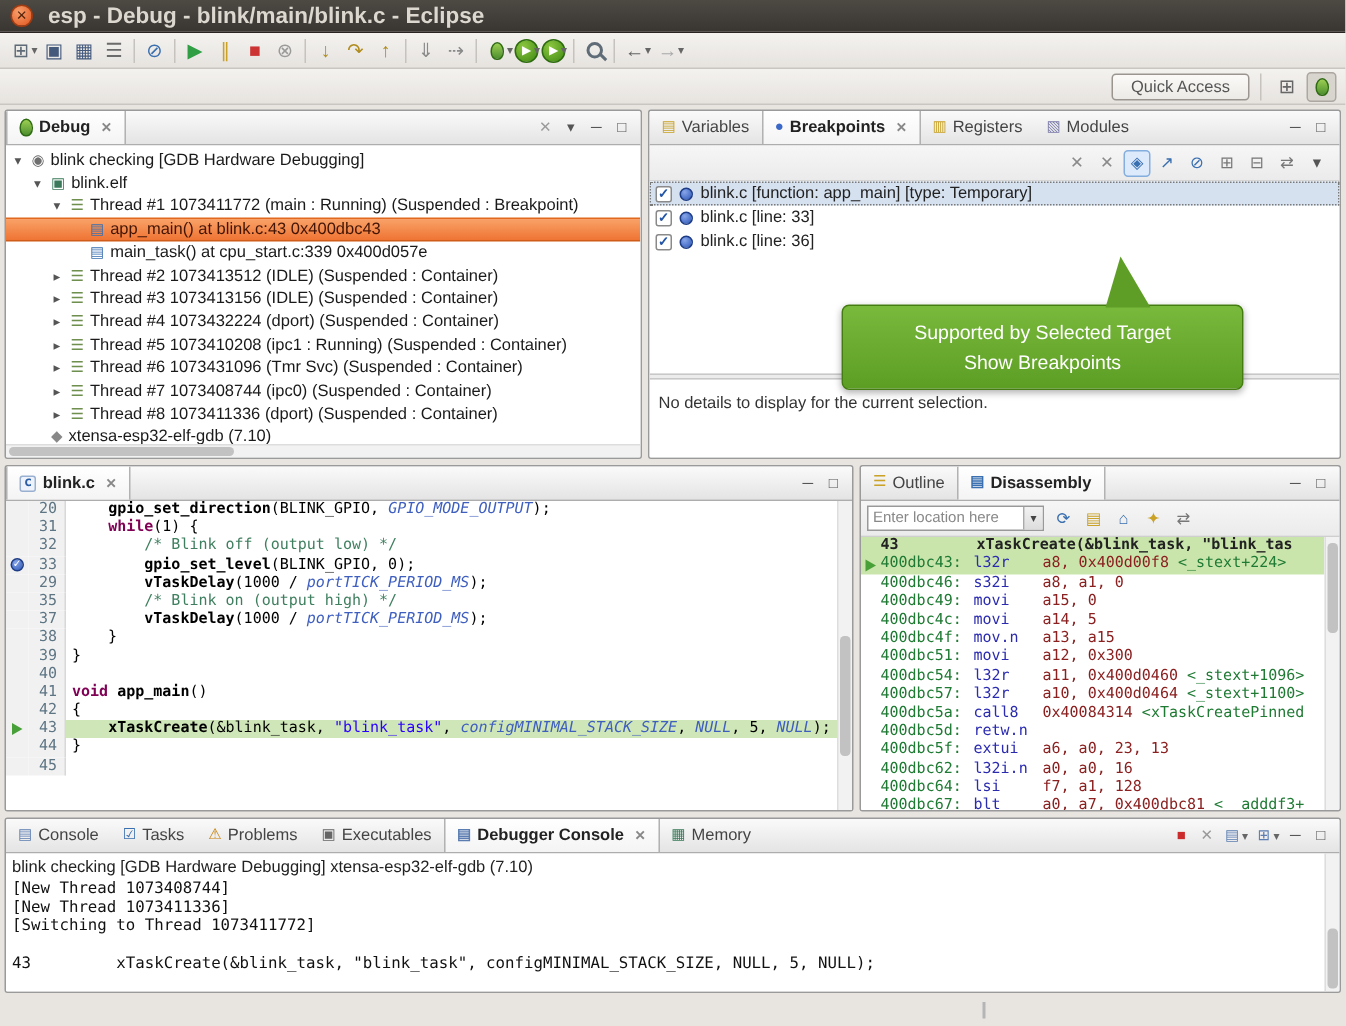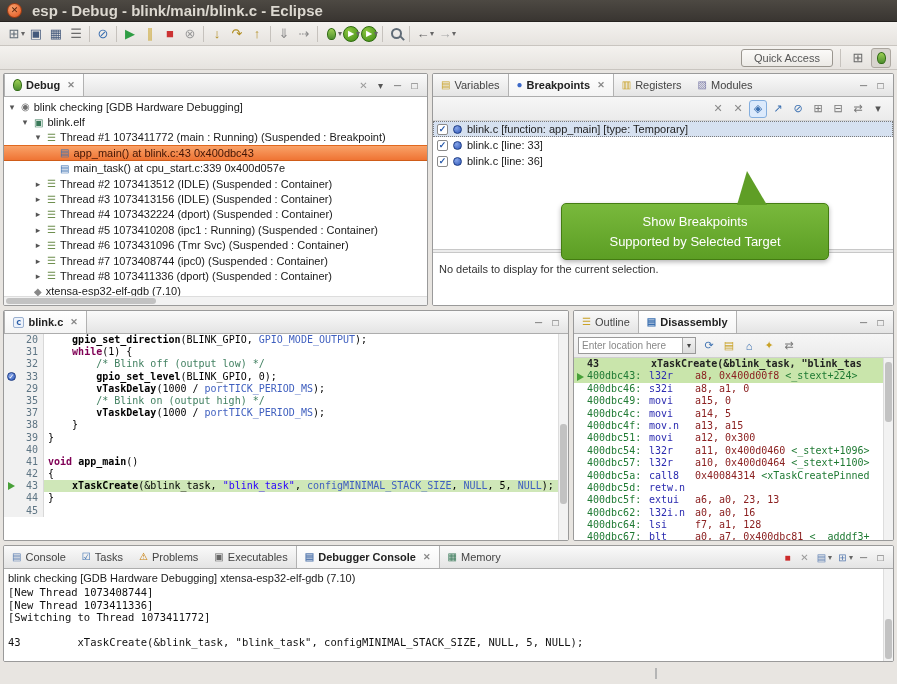--- a/index.html
+++ b/index.html
@@ -102,21 +102,21 @@
   .lnum { width:25px; flex:none; background:#f1f1f1; color:#5e7584; text-align:right; padding-right:5px;
     border-right:1px solid #d8d8d8; }
   .code { flex:1; padding-left:4px; }
   .code.cur { background:#cfe7b8; }
   .code.sel { background:#dbe9f8; }
   .sg-p { color:#000; }
   .sg-c { color:#3f7f5f; }
   .sg-k { color:#7f0055; font-weight:bold; }
   .sg-s { color:#2a00ff; }
   .sg-f { color:#000; font-weight:bold; }
-  .sg-m { color:#3f5fbf; }
+  .sg-m { color:#3f5fbf; font-style:italic; }
   .bp-dot { width:9px; height:9px; border-radius:50%; background:radial-gradient(circle at 35% 30%, #87a5e8, #2c56b8);
     border:1px solid #1d3c85; color:#fff; font-size:7px; line-height:8px; text-align:center;
     font-family:"Liberation Sans",sans-serif; }
   .ip-arrow { width:0; height:0; border-top:4px solid transparent; border-bottom:4px solid transparent;
     border-left:7px solid #48a038; display:inline-block; }
 
   
   #disasm-panel { left:573px; top:310px; width:321px; height:231px; }
   .ds-toolbar { position:absolute; top:23px; left:0; right:0; height:24px; display:flex; align-items:center;
     gap:4px; padding:0 4px; background:linear-gradient(#f6f6f6,#ebebeb); border-bottom:1px solid #cfcfcf; }
@@ -346,22 +346,22 @@
         <div class="brow">
           <span class="cb">✓</span>
           <span class="bpdot"></span>
           <span class="blabel">blink.c [line: 36]</span>
         </div>
       </div>
     <div class="bp-sep"></div>
     <div class="bp-details-msg">No details to display for the current selection.</div>
     <div class="bp-tooltip">
       <div class="tip"></div>
+      <div>Supported by Selected Target</div>
       <div>Show Breakpoints</div>
-      <div>Supported by Selected Target</div>
     </div>
   </div>
 </div>
 
 <div class="panel" id="editor-panel">
   <div class="tabbar">
     <div class="tabs" id="editor-tabs">
         <div class="tab active">
           <span class="tab-icon boxed" style="color: rgb(43, 94, 167);">c</span>
           <span class="tab-label">blink.c</span>

